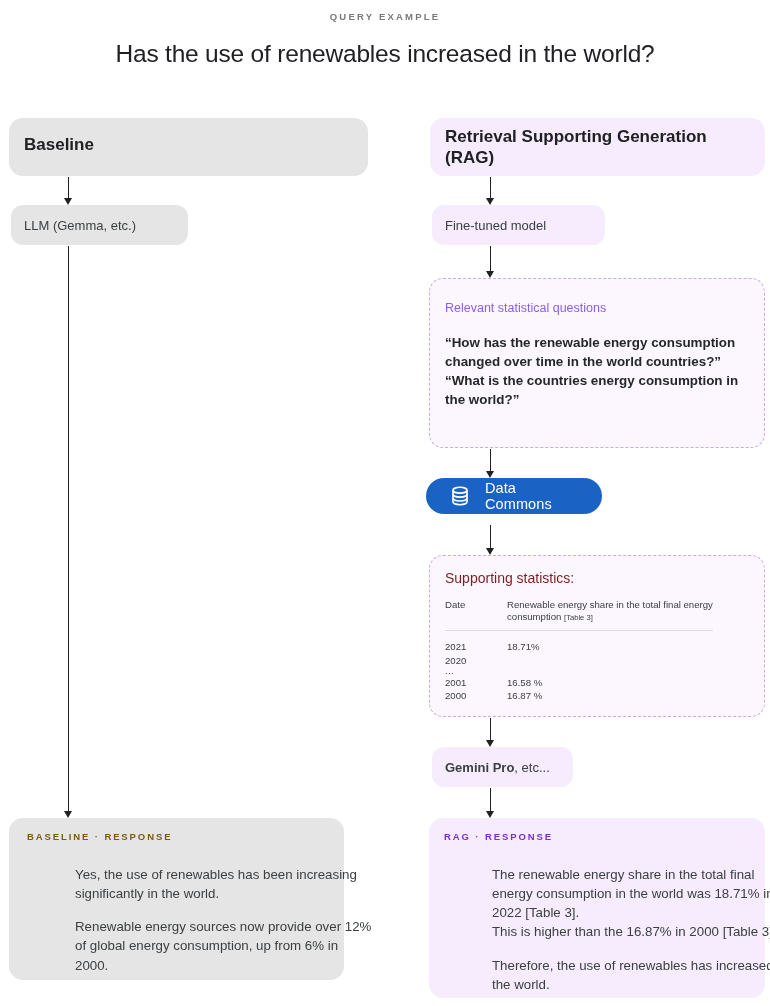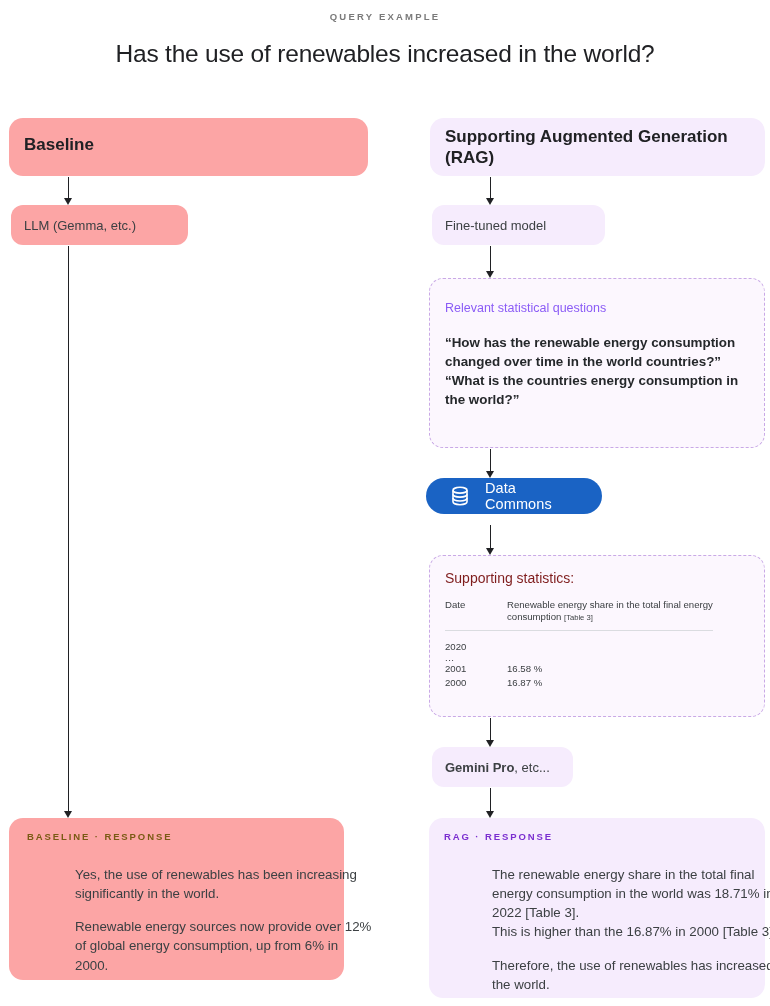--- a/index.html
+++ b/index.html
@@ -39,21 +39,21 @@
     color: #202124;
     letter-spacing: -0.2px;
   }
 
   
   .box {
     position: absolute;
     box-sizing: border-box;
     border-radius: 14px;
   }
-  .yellow   { background: #fca5a5; }
+  .yellow   { background: #e5e5e5; }
   .purple   { background: #f6ecfd; }
   .dashed   { background: #fcf7fe; border: 1.4px dashed #c9a9e6; border-radius: 14px; }
 
   .col-title {
     font-size: 17px;
     font-weight: 700;
     color: #202124;
     line-height: 1.22;
   }
   .node-label {
@@ -193,21 +193,21 @@
 
 <div class="box yellow" style="left:9px; top:818px; width:335px; height:162px;">
   <div class="resp-kicker base" style="position:absolute; left:18px; top:13px;">BASELINE · RESPONSE</div>
   <div class="resp-body" style="position:absolute; left:18px; top:30px; width:300px;">
     <p>Yes, the use of renewables has been increasing significantly in the world.</p>
     <p>Renewable energy sources now provide over 12% of global energy consumption, up from 6%  in 2000.</p>
   </div>
 </div>
 
 <div class="box purple" style="left:430px; top:118px; width:335px; height:58px;">
-  <div class="col-title" style="position:absolute; left:15px; top:9px; width:300px;">Supporting Augmented Generation (RAG)</div>
+  <div class="col-title" style="position:absolute; left:15px; top:9px; width:300px;">Retrieval Supporting Generation (RAG)</div>
 </div>
 
 <div class="arrow" style="left:484px; top:177px; height:28px;">
   <div class="shaft" style="height:22px;"></div>
   <div class="head"></div>
 </div>
 
 <div class="box purple" style="left:432px; top:205px; width:173px; height:40px; border-radius:12px;">
   <div class="node-label" style="position:absolute; left:13px; top:13px;">Fine-tuned model</div>
 </div>
@@ -251,20 +251,24 @@
   <div class="stat-title" style="position:absolute; left:15px; top:14px;">Supporting statistics:</div>
 
   <div class="stat-table" style="position:absolute; left:15px; top:33px; width:300px;">
     <div class="stat-head">
       <div class="c1">Date</div>
       <div class="c2"><span>Renewable energy share in the total final energy consumption</span> <span class="tbl-ref">[Table 3]</span></div>
     </div>
     <div class="stat-rule"></div>
 
     <div class="stat-row">
+      <div class="c1">2021</div>
+      <div class="c2">18.71%</div>
+    </div>
+    <div class="stat-row">
       <div class="c1">2020</div>
     </div>
     <div class="stat-row stat-ellipsis">
       <div class="c1">...</div>
       <div class="c2"></div>
     </div>
     <div class="stat-row">
       <div class="c1">2001</div>
       <div class="c2">16.58 %</div>
     </div>

